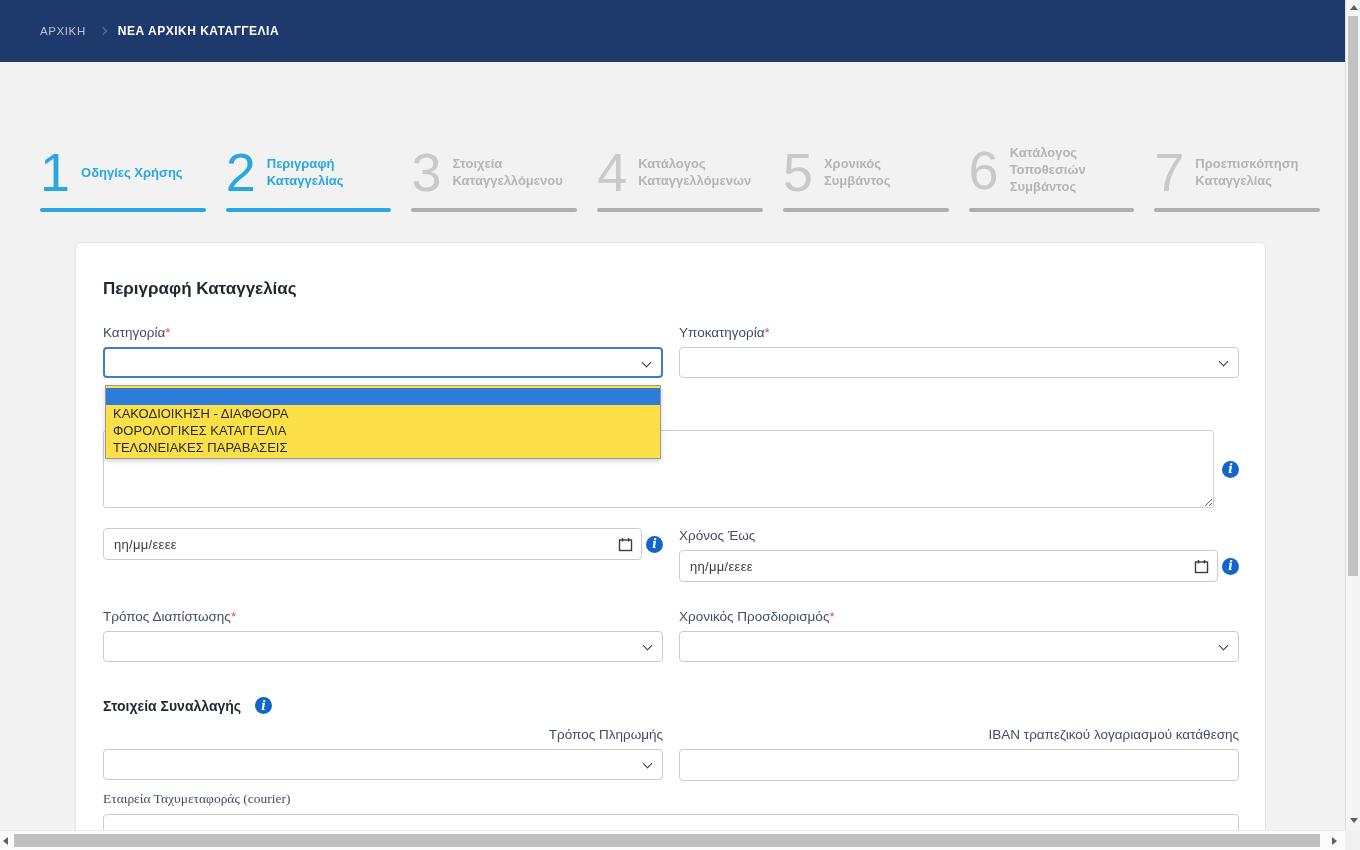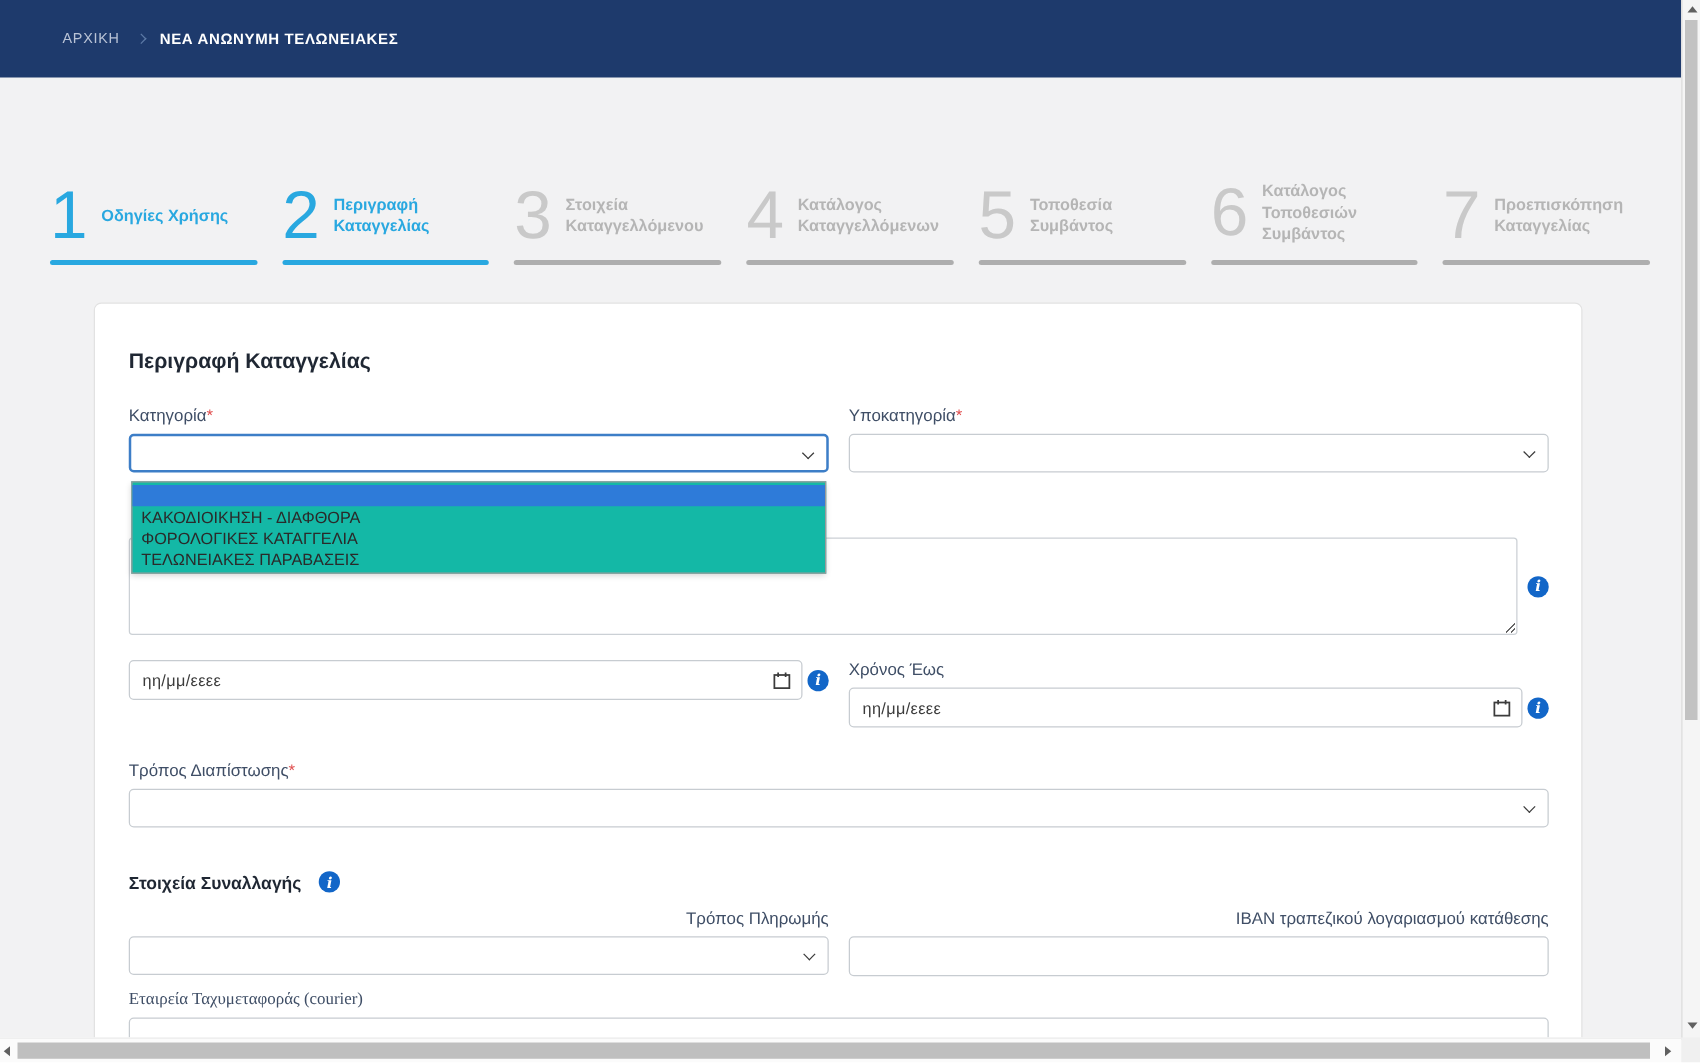--- a/index.html
+++ b/index.html
@@ -1,21 +1,21 @@
 <!DOCTYPE html>
 <html><head>
 <meta charset="utf-8">
 <style>
   * { box-sizing: border-box; margin: 0; padding: 0; }
   body { font-family: "Liberation Sans", sans-serif; background:#fff; }
   .viewport { position:relative; width:1360px; height:850px; background:#ffffff; overflow:hidden; }
   .content { position:absolute; left:0; top:0; width:1345px; height:830px; background:#f2f2f3; overflow:hidden; }
 
   
-  .header { position:absolute; left:0; top:0; width:1356px; height:62px; background:#1e3a6c; display:flex; align-items:center; padding-left:50px; }
+  .header { position:absolute; left:0; top:0; width:1356px; height:62px; background:#1e3a6c; display:flex; align-items:center; padding-left:40px; }
   .crumb-home { color:#b9c3d6; font-size:11.5px; letter-spacing:.6px; cursor:pointer; }
   .crumb-sep { width:6px; height:6px; border-right:1.5px solid #5d7aa6; border-top:1.5px solid #5d7aa6; transform:rotate(45deg); margin:0 12px 0 14px; }
   .crumb-current { color:#ffffff; font-size:12px; font-weight:bold; letter-spacing:.5px; }
 
   
   .steps { position:absolute; left:40px; top:118px; width:1280px; height:94px; display:flex; gap:20px; }
   .step { flex:1; display:flex; flex-direction:column; justify-content:flex-end; cursor:pointer; }
   .step-main { display:flex; align-items:center; gap:11px; margin-bottom:12px; }
   .step-num { font-size:54px; line-height:.85; font-weight:400; }
   .step-label { font-size:13px; font-weight:700; line-height:1.3; max-width:118px; }
@@ -31,21 +31,21 @@
   .form-title { font-size:17px; font-weight:700; color:#1f2733; margin-bottom:26px; }
   .row2 { display:flex; gap:16px; }
   .col { flex:1; min-width:0; }
   .flabel { display:block; font-size:13.5px; color:#3f4e66; margin-bottom:7px; }
   .req { color:#e04f4f; }
 
   .sel { position:relative; height:31px; background:#fff; border:1px solid #c7ccd1; border-radius:4px; cursor:pointer; }
   .sel.focused { border:2px solid #3d7ec7; }
   .chev { position:absolute; right:11px; top:10px; width:7px; height:7px; border-right:1.7px solid #3a3a3a; border-bottom:1.7px solid #3a3a3a; transform:rotate(45deg); }
 
-  .dropdown { position:absolute; left:0; right:0; top:36px; background:#14b8a6; border:1px solid #9a9a9a; box-shadow:0 2px 5px rgba(0,0,0,.18); padding:2px 0; z-index:10; }
+  .dropdown { position:absolute; left:0; right:0; top:36px; background:#fde047; border:1px solid #9a9a9a; box-shadow:0 2px 5px rgba(0,0,0,.18); padding:2px 0; z-index:10; }
   .dd-option { height:17px; line-height:17px; font-size:13px; color:#2a2a2a; padding:0 7px; white-space:nowrap; cursor:pointer; }
   .dd-option.selected { background:#2e7bd9; }
 
   .ta-row { display:flex; align-items:center; gap:8px; margin-top:52px; }
   textarea.ta { flex:1; height:78px; border:1px solid #cbd0d5; border-radius:3px; resize:both; outline:none; font-family:"Liberation Sans",sans-serif; font-size:13px; padding:6px 8px; }
 
   .info { flex:0 0 auto; width:17px; height:17px; border-radius:50%; background:#1266c8; display:flex; align-items:center; justify-content:center; cursor:pointer; }
   .info::after { content:"i"; color:#fff; font-family:"DejaVu Serif", serif; font-style:italic; font-weight:bold; font-size:12px; line-height:1; }
 
   .date-row { margin-top:20px; }
@@ -74,21 +74,21 @@
 </style>
 </head>
 <body>
 
 <div class="viewport">
   <div class="content">
 
     <div class="header">
       <span class="crumb-home">ΑΡΧΙΚΗ</span>
       <span class="crumb-sep"></span>
-      <span class="crumb-current">ΝΕΑ ΑΝΩΝΥΜΗ ΤΕΛΩΝΕΙΑΚΕΣ</span>
+      <span class="crumb-current">ΝΕΑ ΑΡΧΙΚΗ ΚΑΤΑΓΓΕΛΙΑ</span>
     </div>
 
     <div class="steps">
       <div class="step active">
         <div class="step-main">
           <span class="step-num">1</span>
           <span class="step-label">Οδηγίες Χρήσης</span>
         </div>
         <div class="step-bar"></div>
       </div>
@@ -109,21 +109,21 @@
       <div class="step inactive">
         <div class="step-main">
           <span class="step-num">4</span>
           <span class="step-label">Κατάλογος Καταγγελλόμενων</span>
         </div>
         <div class="step-bar"></div>
       </div>
       <div class="step inactive">
         <div class="step-main">
           <span class="step-num">5</span>
-          <span class="step-label">Τοποθεσία Συμβάντος</span>
+          <span class="step-label">Χρονικός Συμβάντος</span>
         </div>
         <div class="step-bar"></div>
       </div>
       <div class="step inactive">
         <div class="step-main">
           <span class="step-num">6</span>
           <span class="step-label">Κατάλογος Τοποθεσιών Συμβάντος</span>
         </div>
         <div class="step-bar"></div>
       </div>
@@ -199,20 +199,26 @@
         </div>
       </div>
 
       <div class="row2 detect-row">
         <div class="col">
           <label class="flabel"><span>Τρόπος Διαπίστωσης</span><span class="req">*</span></label>
           <div class="sel">
             <span class="chev"></span>
           </div>
         </div>
+        <div class="col">
+          <label class="flabel"><span>Χρονικός Προσδιορισμός</span><span class="req">*</span></label>
+          <div class="sel">
+            <span class="chev"></span>
+          </div>
+        </div>
       </div>
 
       <div class="section-head">
         <span class="section-title">Στοιχεία Συναλλαγής</span>
         <span class="info"></span>
       </div>
 
       <div class="row2 pay-row">
         <div class="col">
           <label class="flabel">Τρόπος Πληρωμής</label>

